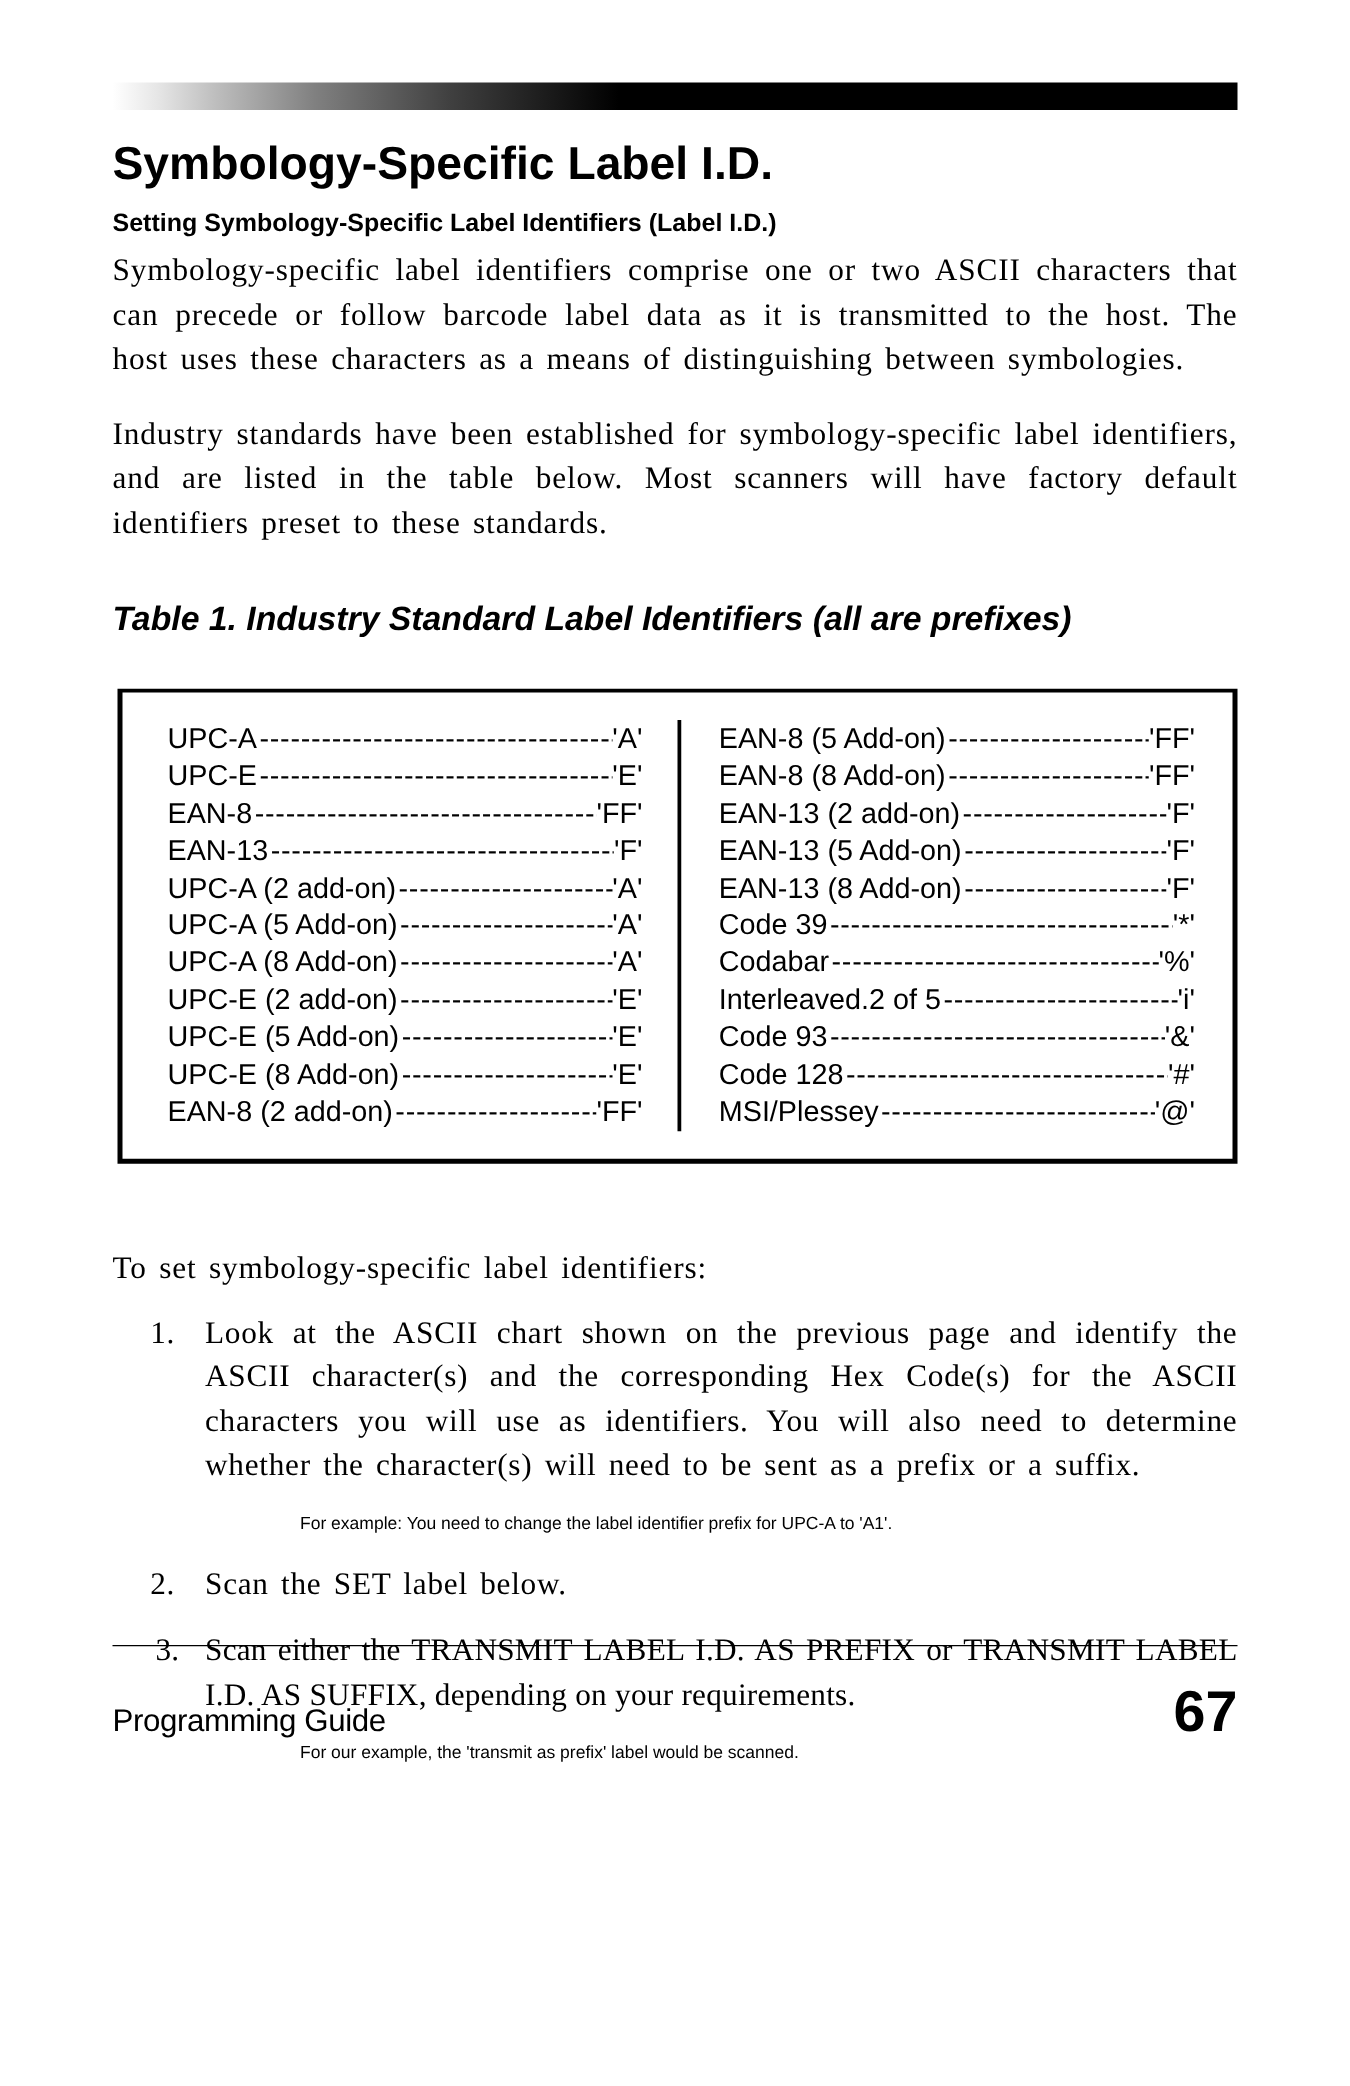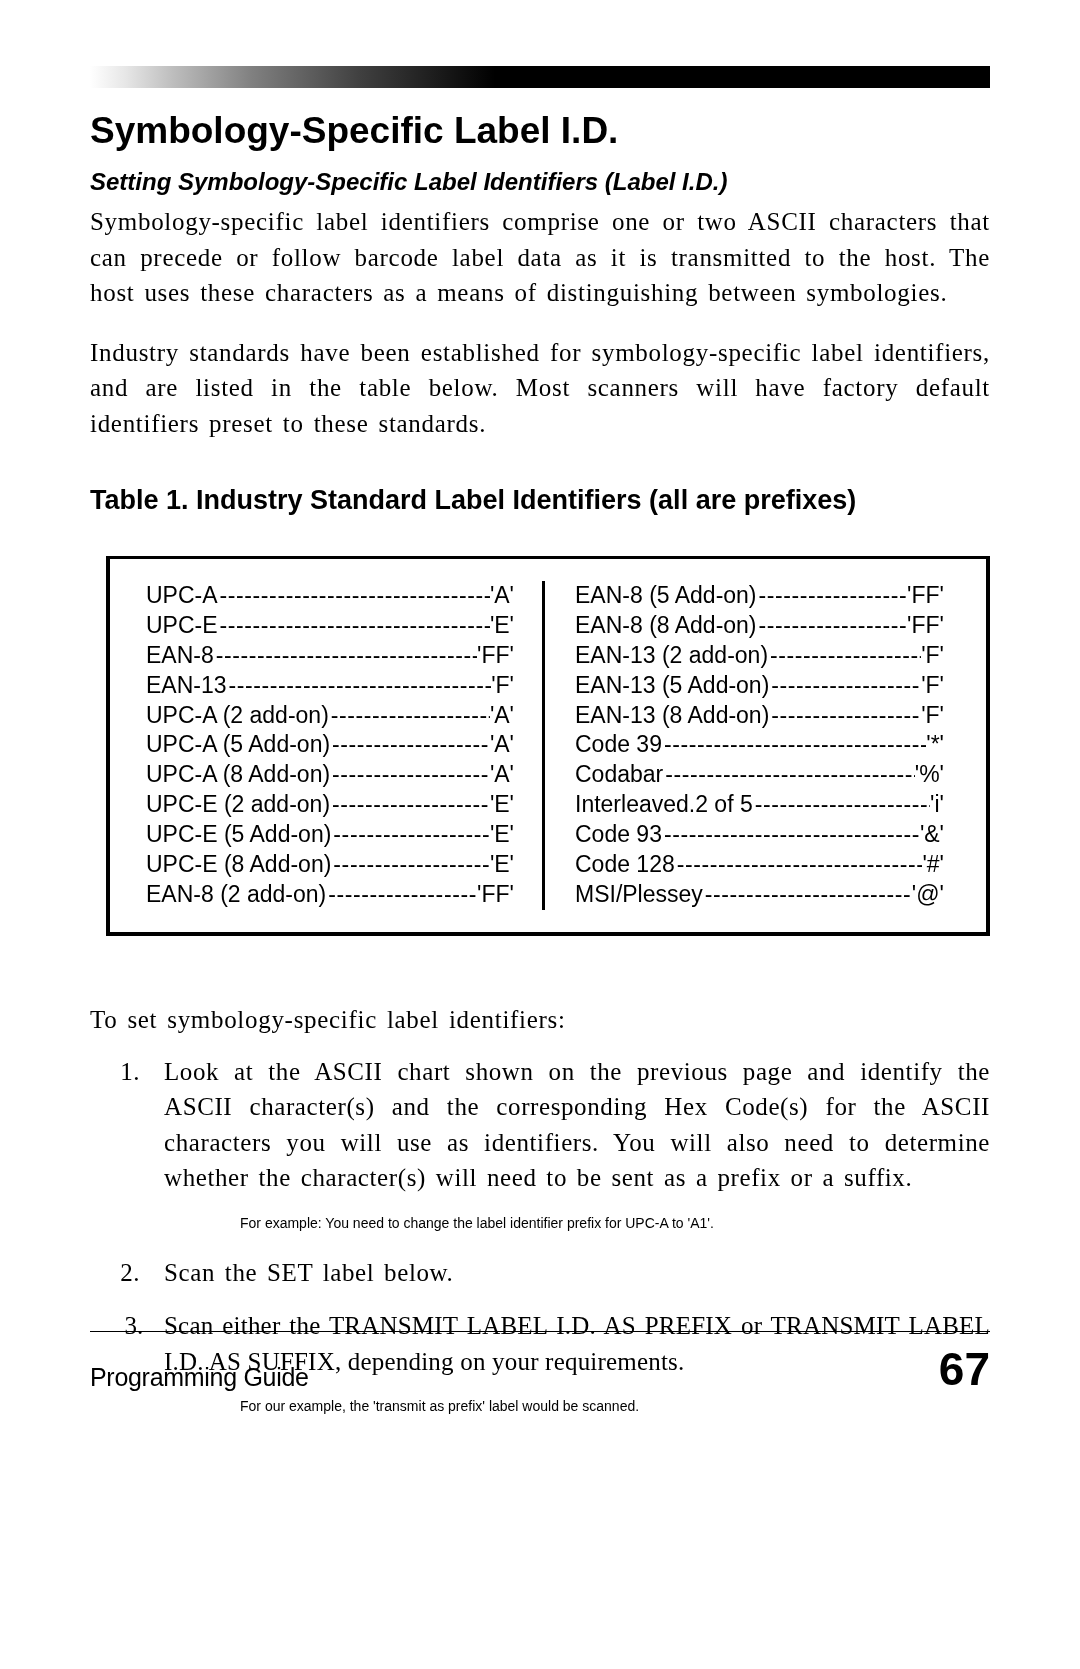--- a/index.html
+++ b/index.html
@@ -30,46 +30,46 @@
   h1.title {
     font-family: Arial, Helvetica, sans-serif;
     font-weight: 700;
     font-size: 37px;
     margin: 0 0 2px 0;
     letter-spacing: 0px;
   }
   .subtitle {
     font-family: Arial, Helvetica, sans-serif;
     font-weight: 700;
-    font-size: 24px;
+    font-size: 20px;
     margin: 16px 0 8px 0;
-    font-style: italic;
   }
   p.body {
     font-size: 25px;
     line-height: 1.42;
     margin: 0 0 24px 0;
     text-align: justify;
     letter-spacing: 0.7px;
     word-spacing: 3px;
   }
   p.body.last { margin-bottom: 44px; }
   .table-title {
     font-family: Arial, Helvetica, sans-serif;
     font-weight: 700;
     font-size: 27px;
     margin: 0 0 40px 0;
+    font-style: italic;
   }
   .table-box {
     border: 3px solid #000;
     border-left-width: 4px;
     border-right-width: 4px;
     border-bottom-width: 4px;
-    padding: 22px 42px 22px 36px;
-    margin: 0 0 70px 16px;
+    padding: 22px 30px 22px 36px;
+    margin: 0 0 70px 4px;
     display: flex;
   }
   .col {
     width: 50%;
     font-family: Arial, Helvetica, sans-serif;
     font-size: 23px;
     line-height: 1.30;
   }
   .col-left {
     border-right: 3px solid #000;
@@ -121,21 +121,21 @@
     font-size: 14px;
     line-height: 1.35;
     margin: 18px 0 22px 76px;
     letter-spacing: 0px;
     word-spacing: 0px;
     text-align: left;
   }
   .footer-rule {
     border-top: 1.5px solid #000;
     margin-top: 20px;
-    padding-top: 14px;
+    padding-top: 29px;
     display: flex;
     justify-content: space-between;
     align-items: flex-end;
     position: absolute;
     left: 90px; right: 90px; bottom: 66px;
   }
   .footer-left {
     font-family: Arial, Helvetica, sans-serif;
     font-size: 25px;
     letter-spacing: -0.3px;

